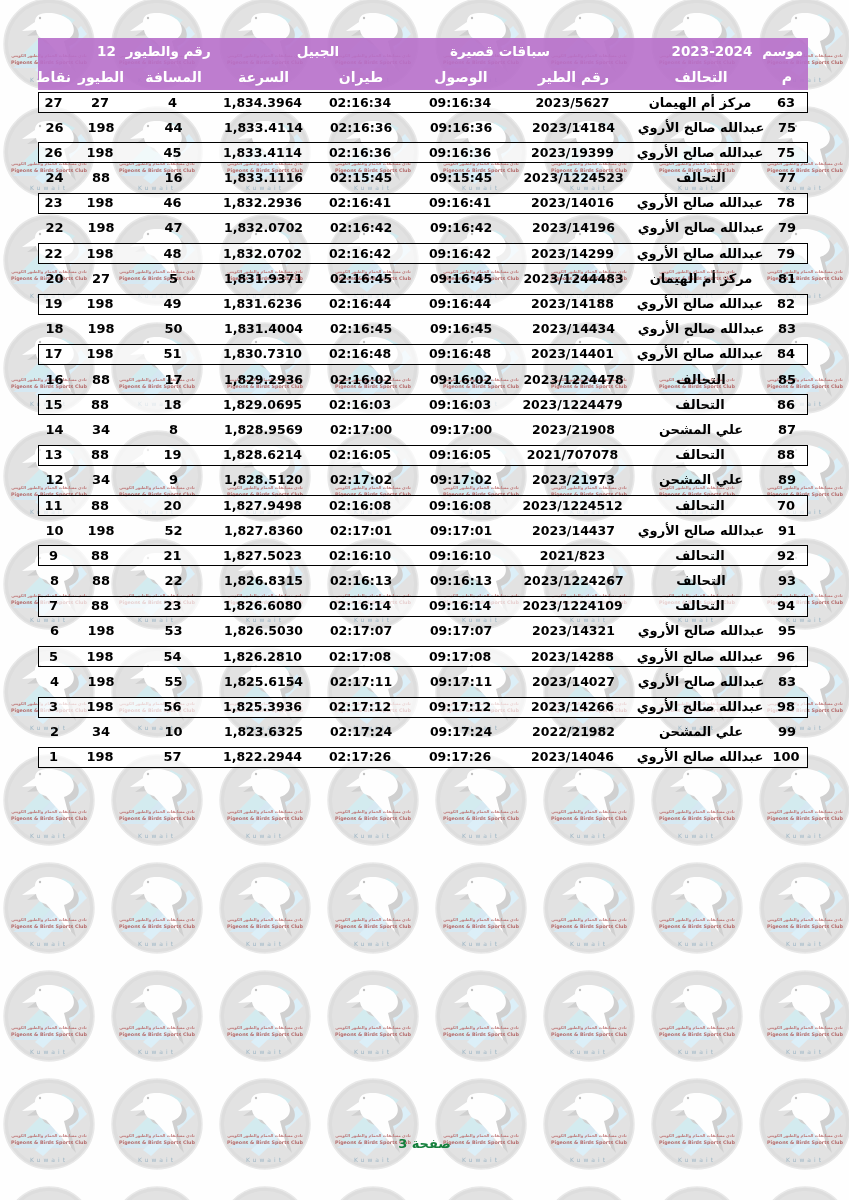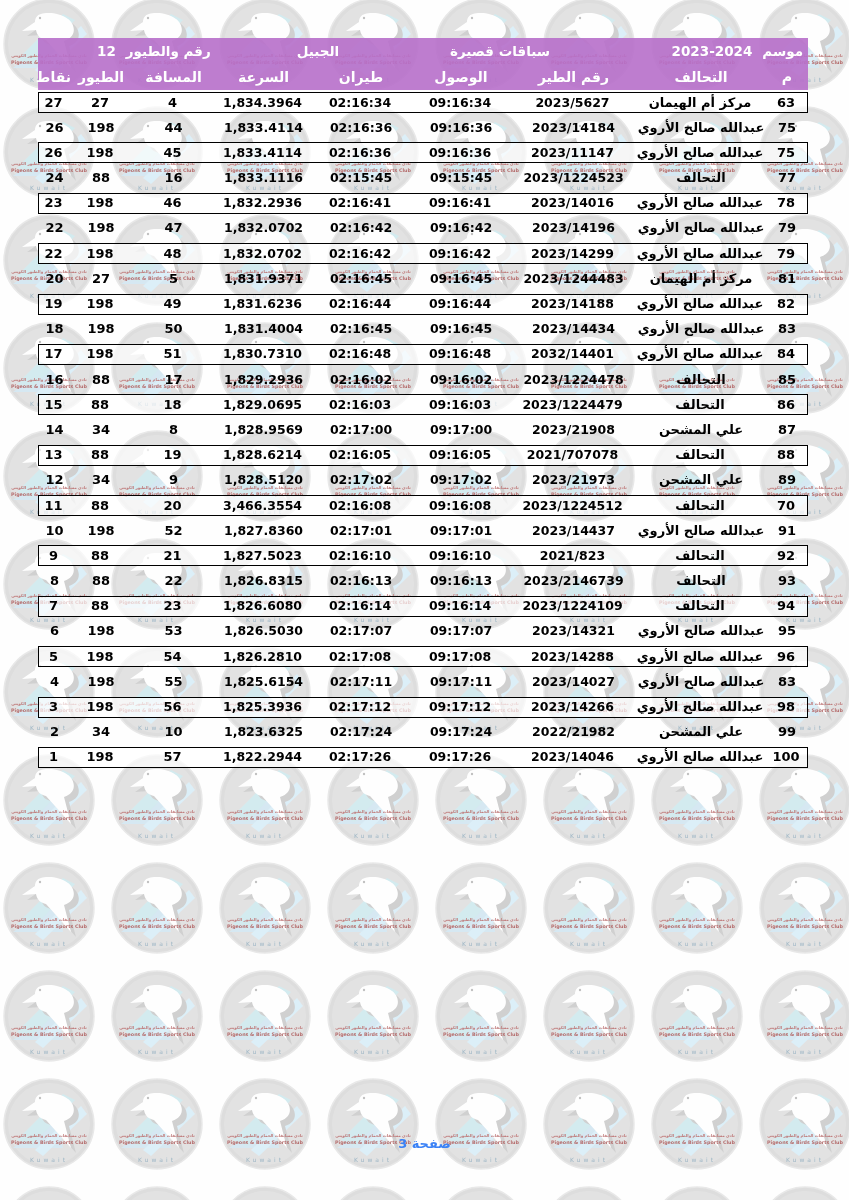--- a/index.html
+++ b/index.html
@@ -31,21 +31,21 @@
   .row{
     height:21px;margin-bottom:4.2px;box-sizing:border-box;
     font-size:13px;font-weight:bold;color:#000;
   }
   .row.boxed{background:rgba(255,255,255,0.68);border:1.6px solid #000;}
   .cell{overflow:hidden;white-space:nowrap;line-height:18px;}
   .c-time,.c-speed,.c-bird{font-size:12.5px;}
   
   .footer{
     position:absolute;left:0;top:1136px;width:849px;text-align:center;
-    font-size:13px;font-weight:bold;color:#3b82f6;
+    font-size:13px;font-weight:bold;color:#15803d;
   }
 </style>
 </head>
 <body>
 
 <svg class="watermark-svg" xmlns="http://www.w3.org/2000/svg">
   <defs>
     <symbol id="wm-logo" viewBox="0 0 92 92">
       <circle cx="46" cy="46" r="45" fill="#dadada" stroke="#e6e6e6" stroke-width="1.5"></circle>
       <circle cx="46" cy="46" r="41" fill="#e0e0e0"></circle>
@@ -211,21 +211,21 @@
     <span class="cell c-time">09:16:36</span>
     <span class="cell c-time">02:16:36</span>
     <span class="cell c-speed">1,833.4114</span>
     <span class="cell c-distance">44</span>
     <span class="cell c-birds">198</span>
     <span class="cell c-points">26</span>
   </div>
       <div class="row cols-grid boxed">
     <span class="cell c-rank">75</span>
     <span class="cell c-competitor">عبدالله صالح الأروي</span>
-    <span class="cell c-bird">2023/11147</span>
+    <span class="cell c-bird">2023/19399</span>
     <span class="cell c-time">09:16:36</span>
     <span class="cell c-time">02:16:36</span>
     <span class="cell c-speed">1,833.4114</span>
     <span class="cell c-distance">45</span>
     <span class="cell c-birds">198</span>
     <span class="cell c-points">26</span>
   </div>
       <div class="row cols-grid">
     <span class="cell c-rank">77</span>
     <span class="cell c-competitor">التحالف</span>
@@ -299,21 +299,21 @@
     <span class="cell c-time">09:16:45</span>
     <span class="cell c-time">02:16:45</span>
     <span class="cell c-speed">1,831.4004</span>
     <span class="cell c-distance">50</span>
     <span class="cell c-birds">198</span>
     <span class="cell c-points">18</span>
   </div>
       <div class="row cols-grid boxed">
     <span class="cell c-rank">84</span>
     <span class="cell c-competitor">عبدالله صالح الأروي</span>
-    <span class="cell c-bird">2032/14401</span>
+    <span class="cell c-bird">2023/14401</span>
     <span class="cell c-time">09:16:48</span>
     <span class="cell c-time">02:16:48</span>
     <span class="cell c-speed">1,830.7310</span>
     <span class="cell c-distance">51</span>
     <span class="cell c-birds">198</span>
     <span class="cell c-points">17</span>
   </div>
       <div class="row cols-grid">
     <span class="cell c-rank">85</span>
     <span class="cell c-competitor">التحالف</span>
@@ -368,21 +368,21 @@
     <span class="cell c-distance">9</span>
     <span class="cell c-birds">34</span>
     <span class="cell c-points">12</span>
   </div>
       <div class="row cols-grid boxed">
     <span class="cell c-rank">70</span>
     <span class="cell c-competitor">التحالف</span>
     <span class="cell c-bird">2023/1224512</span>
     <span class="cell c-time">09:16:08</span>
     <span class="cell c-time">02:16:08</span>
-    <span class="cell c-speed">3,466.3554</span>
+    <span class="cell c-speed">1,827.9498</span>
     <span class="cell c-distance">20</span>
     <span class="cell c-birds">88</span>
     <span class="cell c-points">11</span>
   </div>
       <div class="row cols-grid">
     <span class="cell c-rank">91</span>
     <span class="cell c-competitor">عبدالله صالح الأروي</span>
     <span class="cell c-bird">2023/14437</span>
     <span class="cell c-time">09:17:01</span>
     <span class="cell c-time">02:17:01</span>
@@ -398,21 +398,21 @@
     <span class="cell c-time">09:16:10</span>
     <span class="cell c-time">02:16:10</span>
     <span class="cell c-speed">1,827.5023</span>
     <span class="cell c-distance">21</span>
     <span class="cell c-birds">88</span>
     <span class="cell c-points">9</span>
   </div>
       <div class="row cols-grid">
     <span class="cell c-rank">93</span>
     <span class="cell c-competitor">التحالف</span>
-    <span class="cell c-bird">2023/2146739</span>
+    <span class="cell c-bird">2023/1224267</span>
     <span class="cell c-time">09:16:13</span>
     <span class="cell c-time">02:16:13</span>
     <span class="cell c-speed">1,826.8315</span>
     <span class="cell c-distance">22</span>
     <span class="cell c-birds">88</span>
     <span class="cell c-points">8</span>
   </div>
       <div class="row cols-grid boxed">
     <span class="cell c-rank">94</span>
     <span class="cell c-competitor">التحالف</span>

